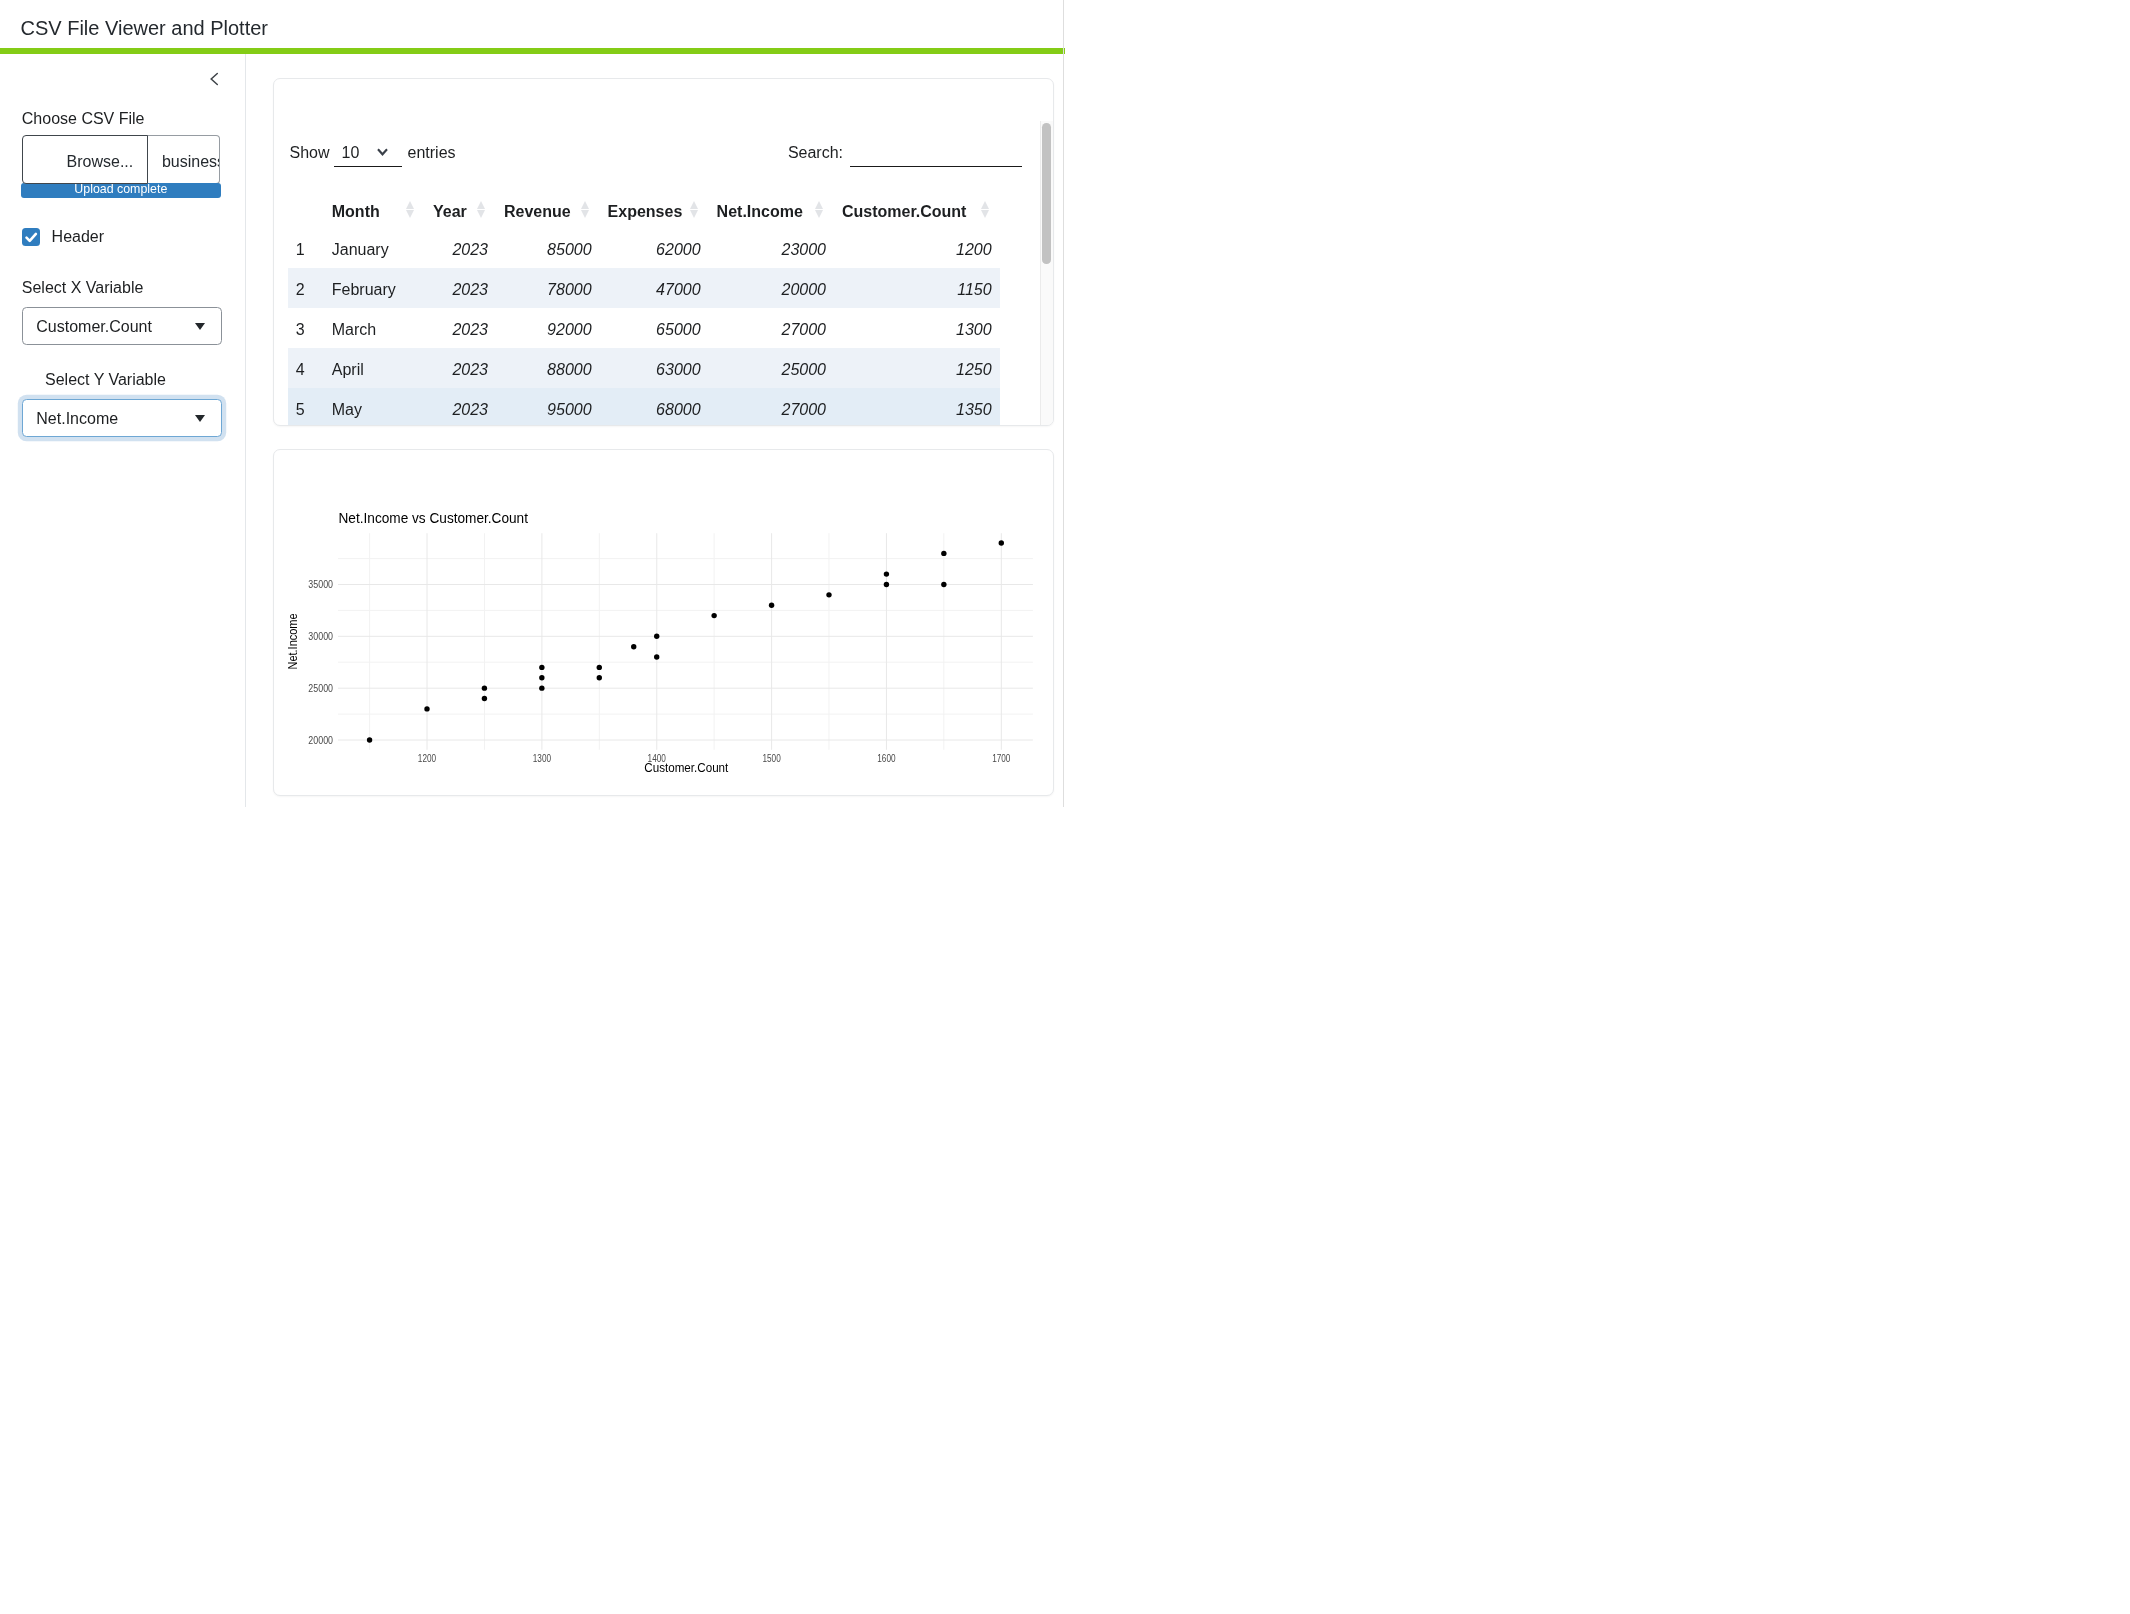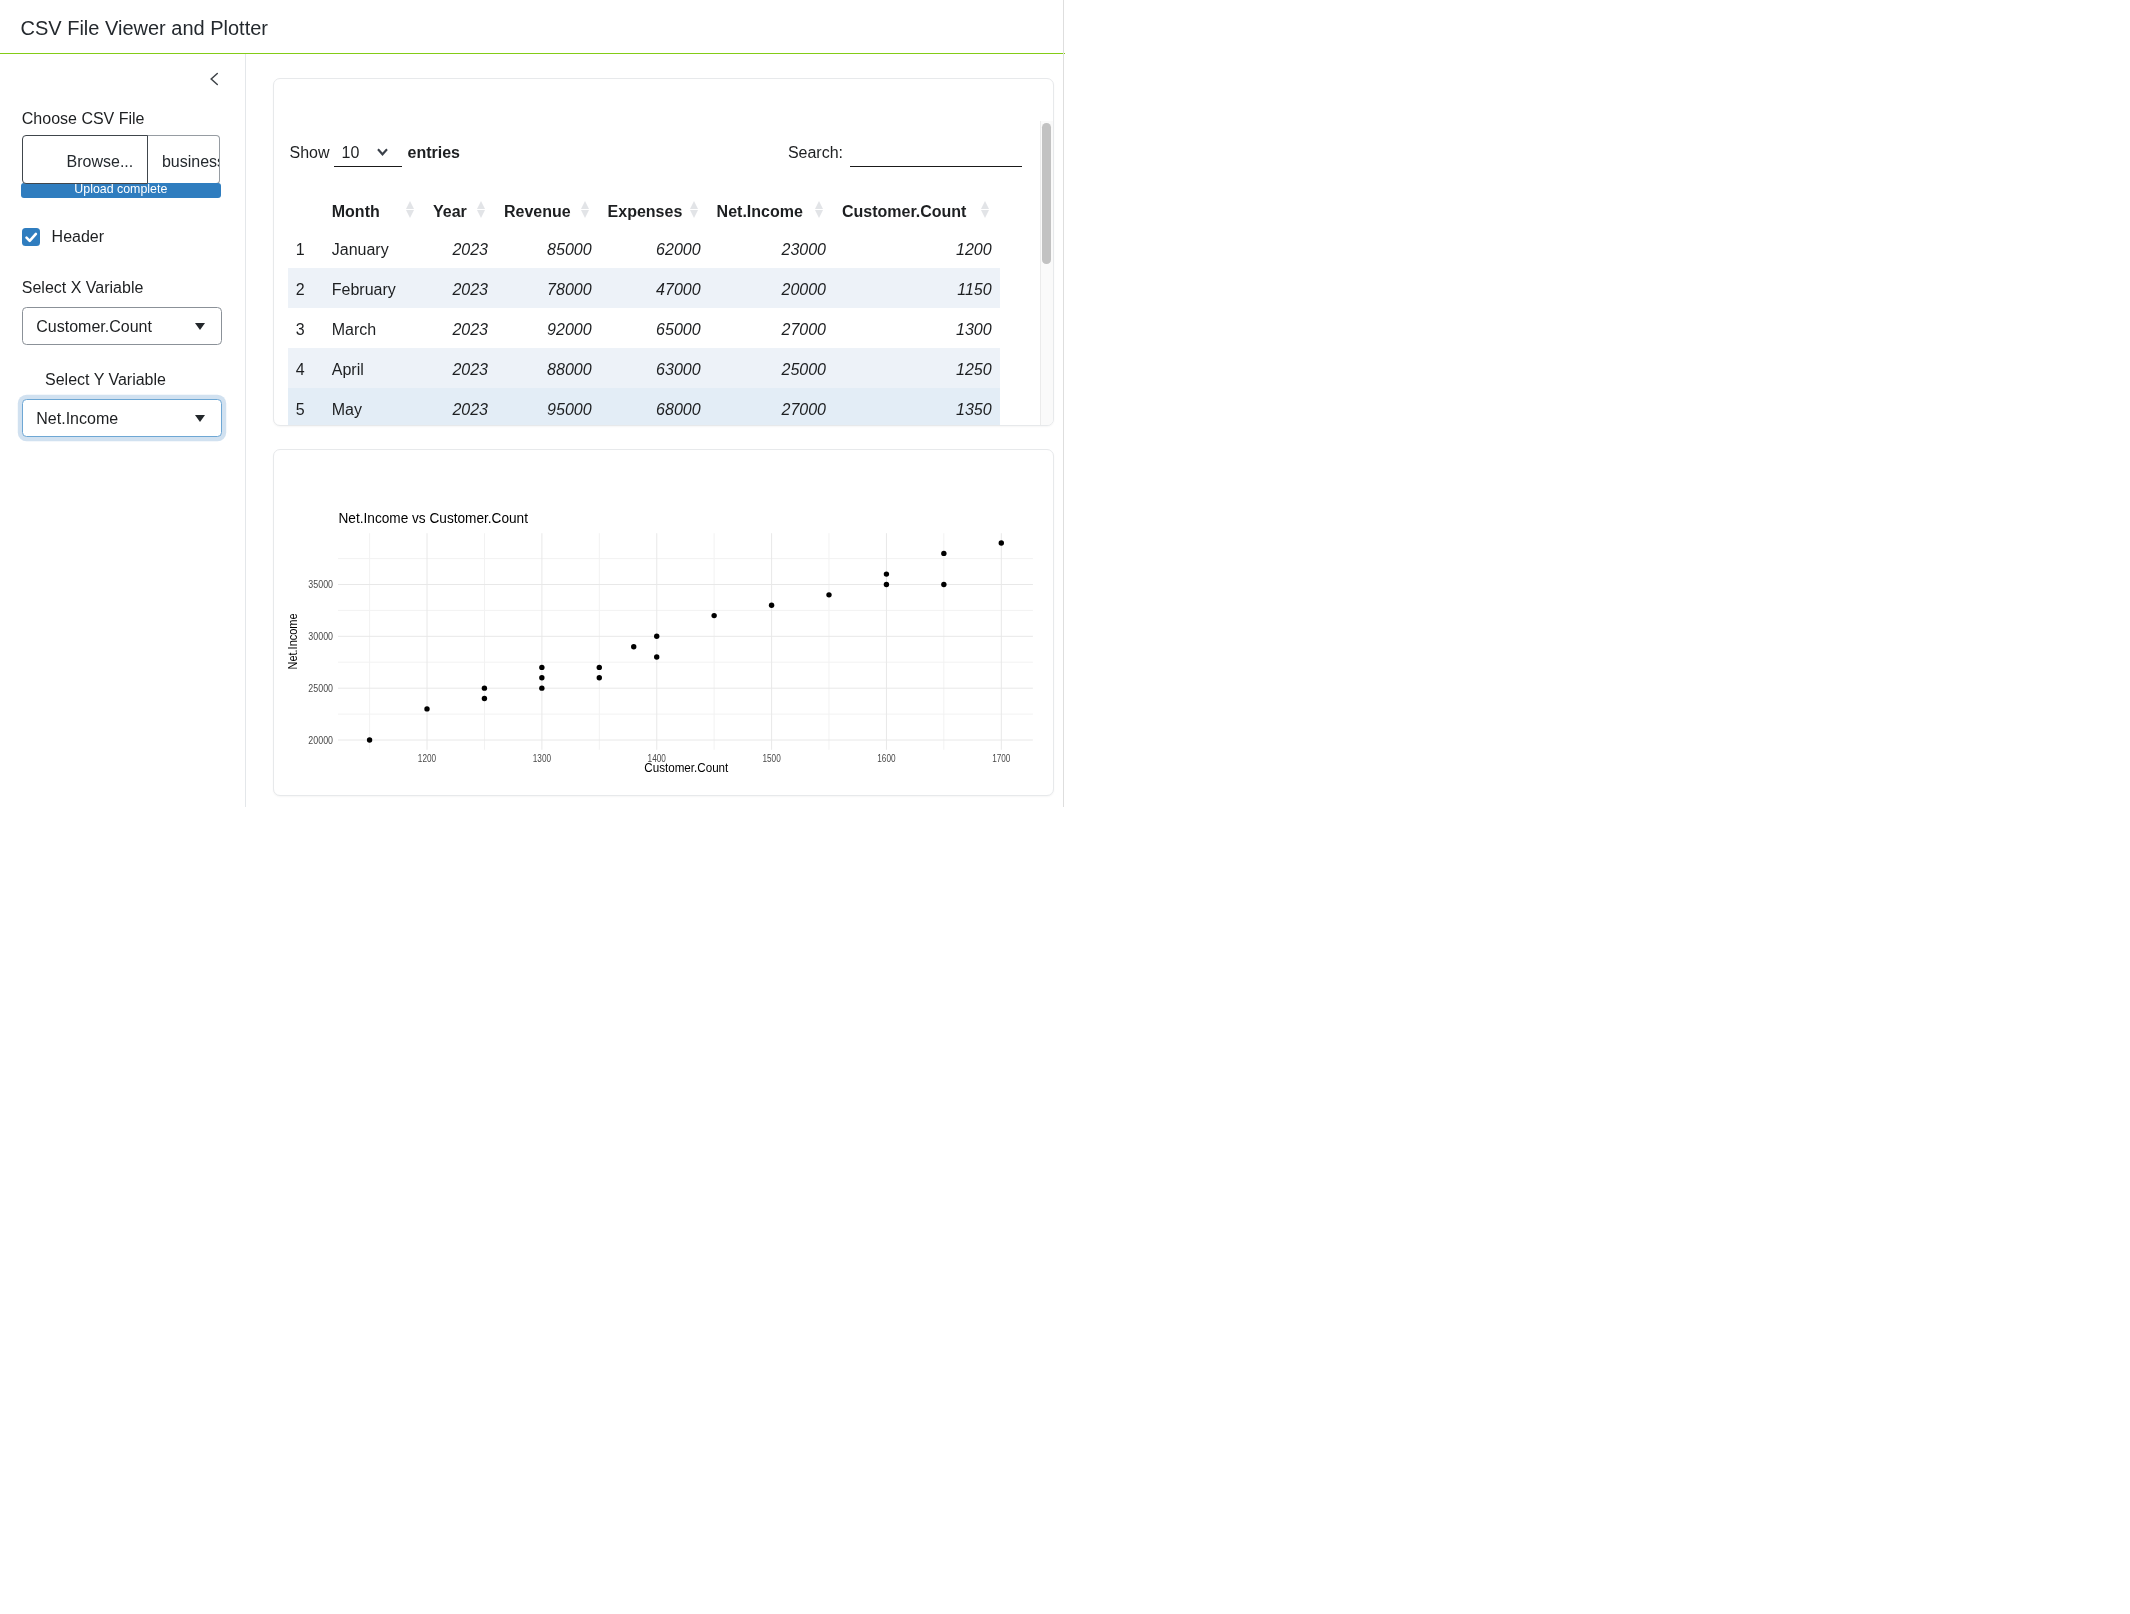--- a/index.html
+++ b/index.html
@@ -1,19 +1,19 @@
 <!DOCTYPE html>
 <html><head>
 <meta charset="utf-8">
 <style>
 * { margin:0; padding:0; box-sizing:border-box; }
 html,body { width:1065px; height:807px; overflow:hidden; background:#fff;
   font-family:"Liberation Sans", sans-serif; font-size:16px; color:#1d1f21; }
 .abs { position:absolute; }
-#titlebar { position:absolute; left:0; top:0; width:1065px; height:54px; border-bottom:1px solid #84cc16; background:#fff; }
+#titlebar { position:absolute; left:0; top:0; width:1065px; height:54px; border-bottom:6px solid #84cc16; background:#fff; }
 #title { position:absolute; left:20.5px; top:17px; font-size:20px; color:#24292e; }
 #sidebar { position:absolute; left:0; top:54px; width:246px; height:753px; border-right:1px solid #e4e7ea; background:#fff; }
 label.ctl { display:block; position:absolute; font-size:16px; color:#1d1f21; }
 
 #browsebtn { position:absolute; left:21.9px; top:81.25px; width:126px; height:48.25px;
   border:1px solid #40464c; border-radius:4px 0 0 4px; background:#fff; text-align:center; line-height:46.25px; padding-top:2.4px; color:#24292e; z-index:2;padding-left:30px;}
 #filefield { position:absolute; left:146.9px; top:81.25px; width:73.5px; height:48.25px;
   border:1px solid #969ca2; border-left:none; border-radius:0 4px 4px 0; background:#fff; line-height:46.25px; padding-top:2.4px;
   padding-left:15px; overflow:hidden; white-space:nowrap; color:#24292e; }
 #progress { position:absolute; left:20.9px; top:129.3px; width:199.8px; height:14.4px; border-radius:3px; background:#2f7dbf;
@@ -70,21 +70,21 @@
 </div>
 
 <div class="card" id="card1">
   <div class="abs" style="left:16px; top:65.2px;">Show</div>
   <div class="abs" style="left:60.5px; top:61px; width:68px; height:27px; border-bottom:1.4px solid #1a1a1a;">
     <span style="position:absolute; left:7.5px; top:4.3px;">10</span>
     <svg class="abs" style="left:42.5px; top:8.2px;" width="11" height="8" viewBox="0 0 11 8">
         <path d="M1 1.2 L5.5 6.3 L10 1.2" fill="none" stroke="#3a4049" stroke-width="2.1"></path>
       </svg>
   </div>
-  <div class="abs" style="left:134px; top:65.2px;font-weight:bold;">entries</div>
+  <div class="abs" style="left:134px; top:65.2px;">entries</div>
   <div class="abs" style="left:514.4px; top:65.2px;">Search:</div>
   <div class="abs" style="left:576.3px; top:61px; width:171.8px; height:27px; border-bottom:1.4px solid #1a1a1a;"></div>
 
   <table id="dt">
     <colgroup>
       <col style="width:36px">
         <col style="width:101.25px">
         <col style="width:71px">
         <col style="width:103.6px">
       <col style="width:109px">

